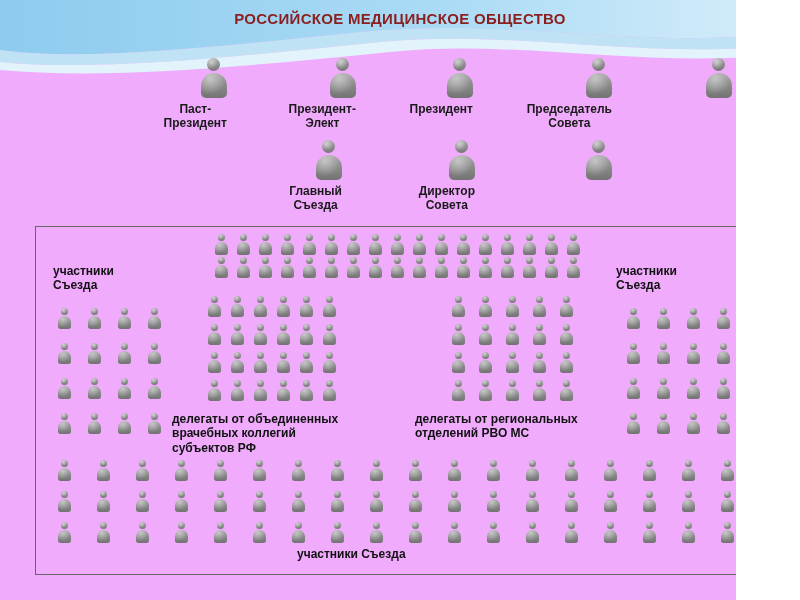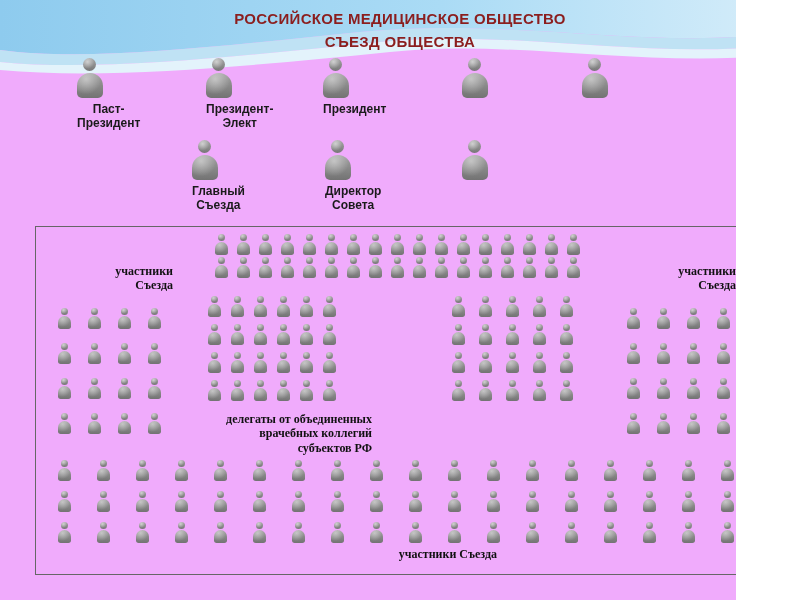--- a/index.html
+++ b/index.html
@@ -27,77 +27,78 @@
      background-color:var(--c);
      background-image:radial-gradient(circle at 35% 30%,rgba(255,255,255,.55),rgba(255,255,255,0) 55%),
                       linear-gradient(rgba(255,255,255,.12),rgba(0,0,0,.22));}
   .person.lg::after{content:"";position:absolute;left:0;top:15px;width:26px;height:25px;
      border-radius:13px 13px 5px 5px;background-color:var(--c);
      background-image:radial-gradient(circle at 35% 25%,rgba(255,255,255,.45),rgba(255,255,255,0) 60%),
                       linear-gradient(rgba(255,255,255,.08),rgba(0,0,0,.25));}
 
   
   .official{position:absolute;width:150px;transform:translateX(-50%);
-            display:flex;flex-direction:column;align-items:flex-start;}
+            display:flex;flex-direction:column;align-items:flex-end;}
   .olabel{margin-top:4px;font-size:12px;font-weight:bold;color:#1a1a1a;text-align:center;
           line-height:1.18;white-space:pre-line;}
 
   
   .box{position:absolute;left:35px;top:226px;width:729px;height:349px;border:1px solid #666;box-sizing:border-box;}
 
   
   .pgroup{position:absolute;display:flex;flex-direction:column;}
   .prow{display:flex;}
   .g-guests{row-gap:2px}  .g-guests .prow{column-gap:9px}
   .g-side{row-gap:14px}   .g-side .prow{column-gap:17px}
   .g-green{row-gap:7px}   .g-green .prow{column-gap:10px}
   .g-blue{row-gap:7px}    .g-blue .prow{column-gap:14px}
   .g-bottom{row-gap:10px} .g-bottom .prow{column-gap:26px}
 
-  .glabel{position:absolute;font-size:12px;font-weight:bold;color:#111;text-align:right;
-          line-height:1.2;white-space:pre-line;font-family:Liberation Serif, serif;}
+  .glabel{position:absolute;font-size:12px;font-weight:bold;color:#111;text-align:left;
+          line-height:1.2;white-space:pre-line;}
 </style>
 </head>
 <body>
 
 <div class="slide">
 
   <svg class="wave" width="800" height="100" viewBox="0 0 800 100" aria-hidden="true">
     <defs>
       <linearGradient id="skyg" x1="0" y1="0" x2="1" y2="0">
         <stop offset="0" stop-color="#8ecbee"></stop>
         <stop offset="0.55" stop-color="#aadbf5"></stop>
         <stop offset="1" stop-color="#d8eefa"></stop>
       </linearGradient>
     </defs>
     <path d="M0,0 H800 V30 C660,54 520,16 360,32 C220,46 90,62 0,50 Z" fill="url(#skyg)"></path>
     <path d="M0,50 C90,62 220,46 360,32 C520,16 660,54 800,30 V42 C660,64 520,28 380,42 C240,56 100,72 0,62 Z" fill="#bfe2f4"></path>
     <path d="M0,62 C100,72 240,56 380,42 C520,28 660,64 800,42 V52 C660,72 520,38 390,52 C250,66 110,80 0,70 Z" fill="#e3f3fb"></path>
   </svg>
 
   <div class="title l1">РОССИЙСКОЕ МЕДИЦИНСКОЕ ОБЩЕСТВО</div>
-  <div class="title l2">СЪЕЗД ОБЩЕСТВА</div>
 
   <div style="--c: #b04a2e;">
     <div class="official" style="left:152px;top:58px">
       <span class="person lg"></span>
       <div class="olabel">Паст-
 Президент</div>
     </div>
     <div class="official" style="left:281px;top:58px">
       <span class="person lg"></span>
       <div class="olabel">Президент-
 Элект</div>
     </div>
     <div class="official" style="left:398px;top:58px">
       <span class="person lg"></span>
       <div class="olabel">Президент</div>
     </div>
     <div class="official" style="left:537px;top:58px">
       <span class="person lg"></span>
+      <div class="olabel">Председатель
+Совета</div>
     </div>
     <div class="official" style="left:657px;top:58px">
       <span class="person lg"></span>
     </div>
 
     <div class="official" style="left:267px;top:140px">
       <span class="person lg"></span>
       <div class="olabel">Главный
 Съезда</div>
     </div>
@@ -273,20 +274,22 @@
         <span class="person sm"></span>
       </div>
       <div class="prow">
         <span class="person sm"></span>
         <span class="person sm"></span>
         <span class="person sm"></span>
         <span class="person sm"></span>
         <span class="person sm"></span>
       </div>
     </div>
+  <div class="glabel" style="left:415px;top:412px;width:210px">делегаты от региональных
+отделений РВО МС</div>
 
   <div class="pgroup g-bottom" style="left: 58px; top: 460px; --c: #cfa82a;">
       <div class="prow">
         <span class="person sm"></span>
         <span class="person sm"></span>
         <span class="person sm"></span>
         <span class="person sm"></span>
         <span class="person sm"></span>
         <span class="person sm"></span>
         <span class="person sm"></span>

